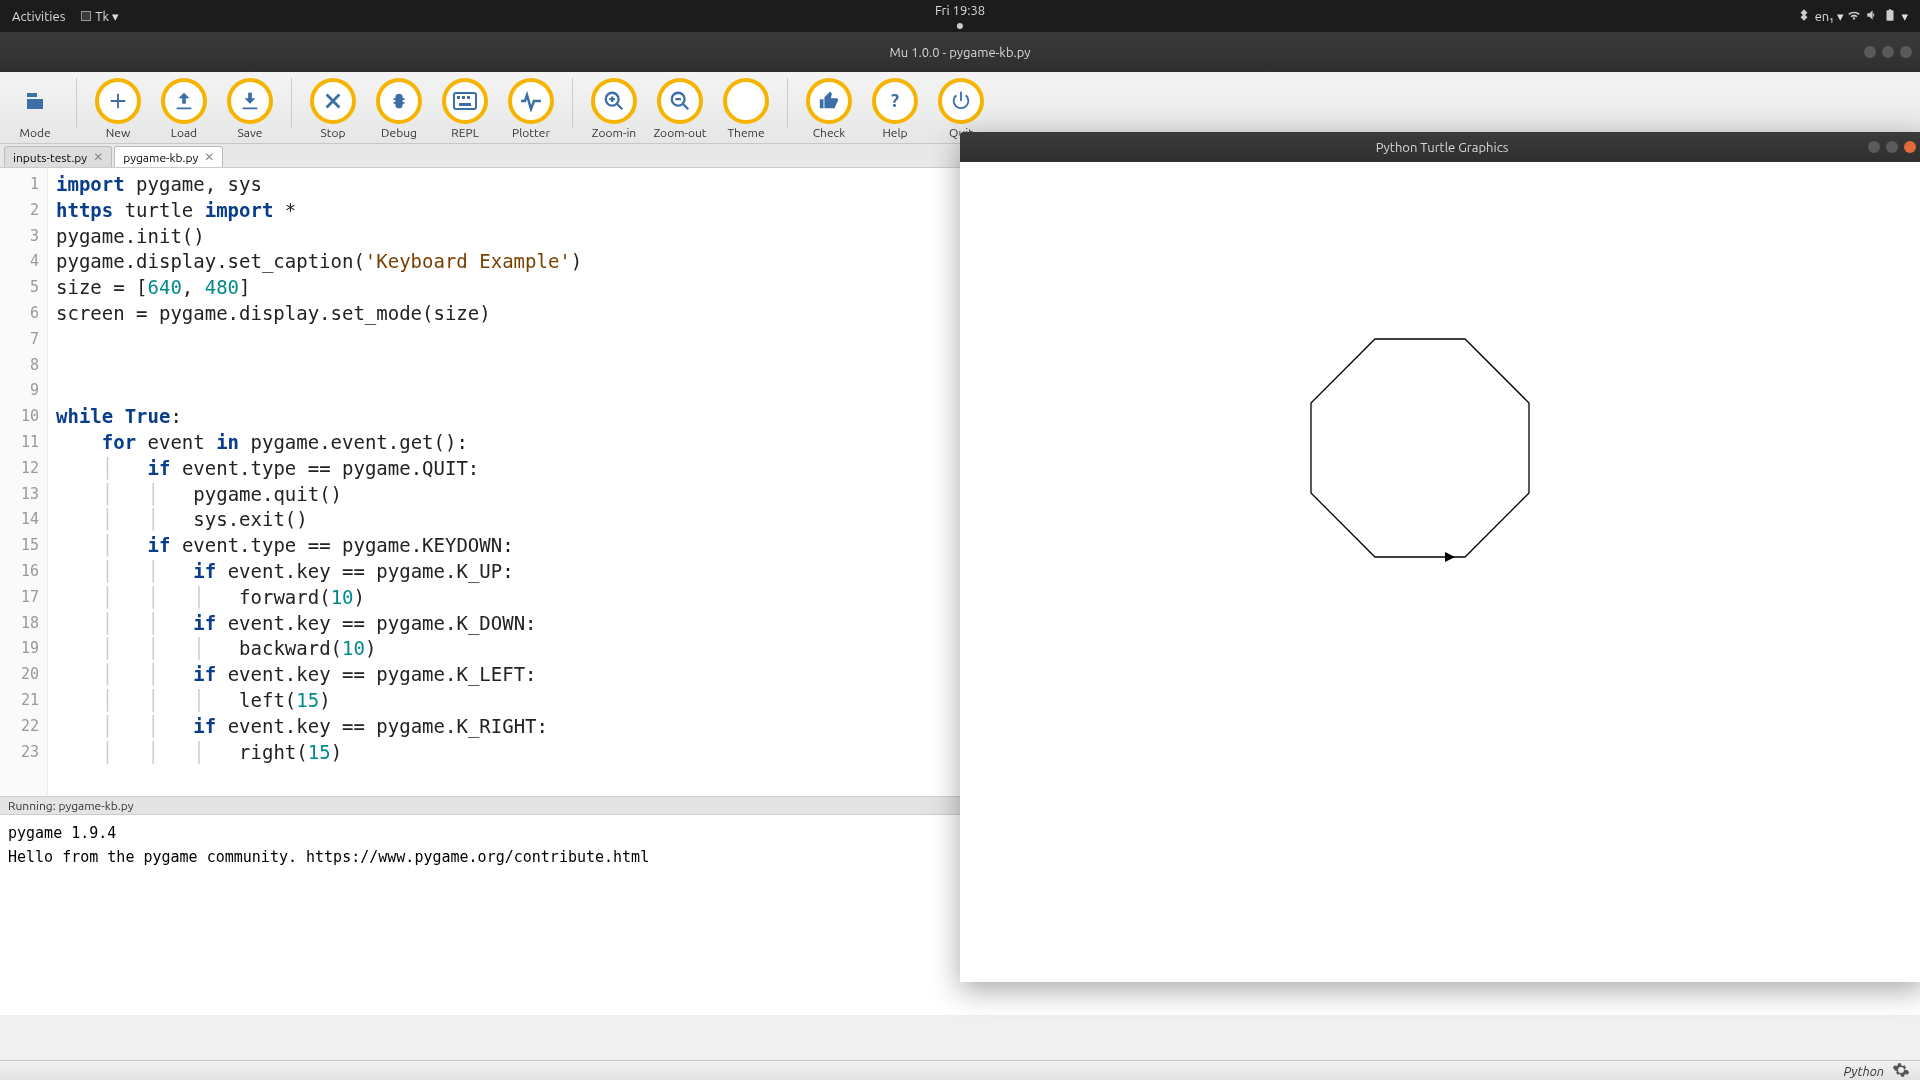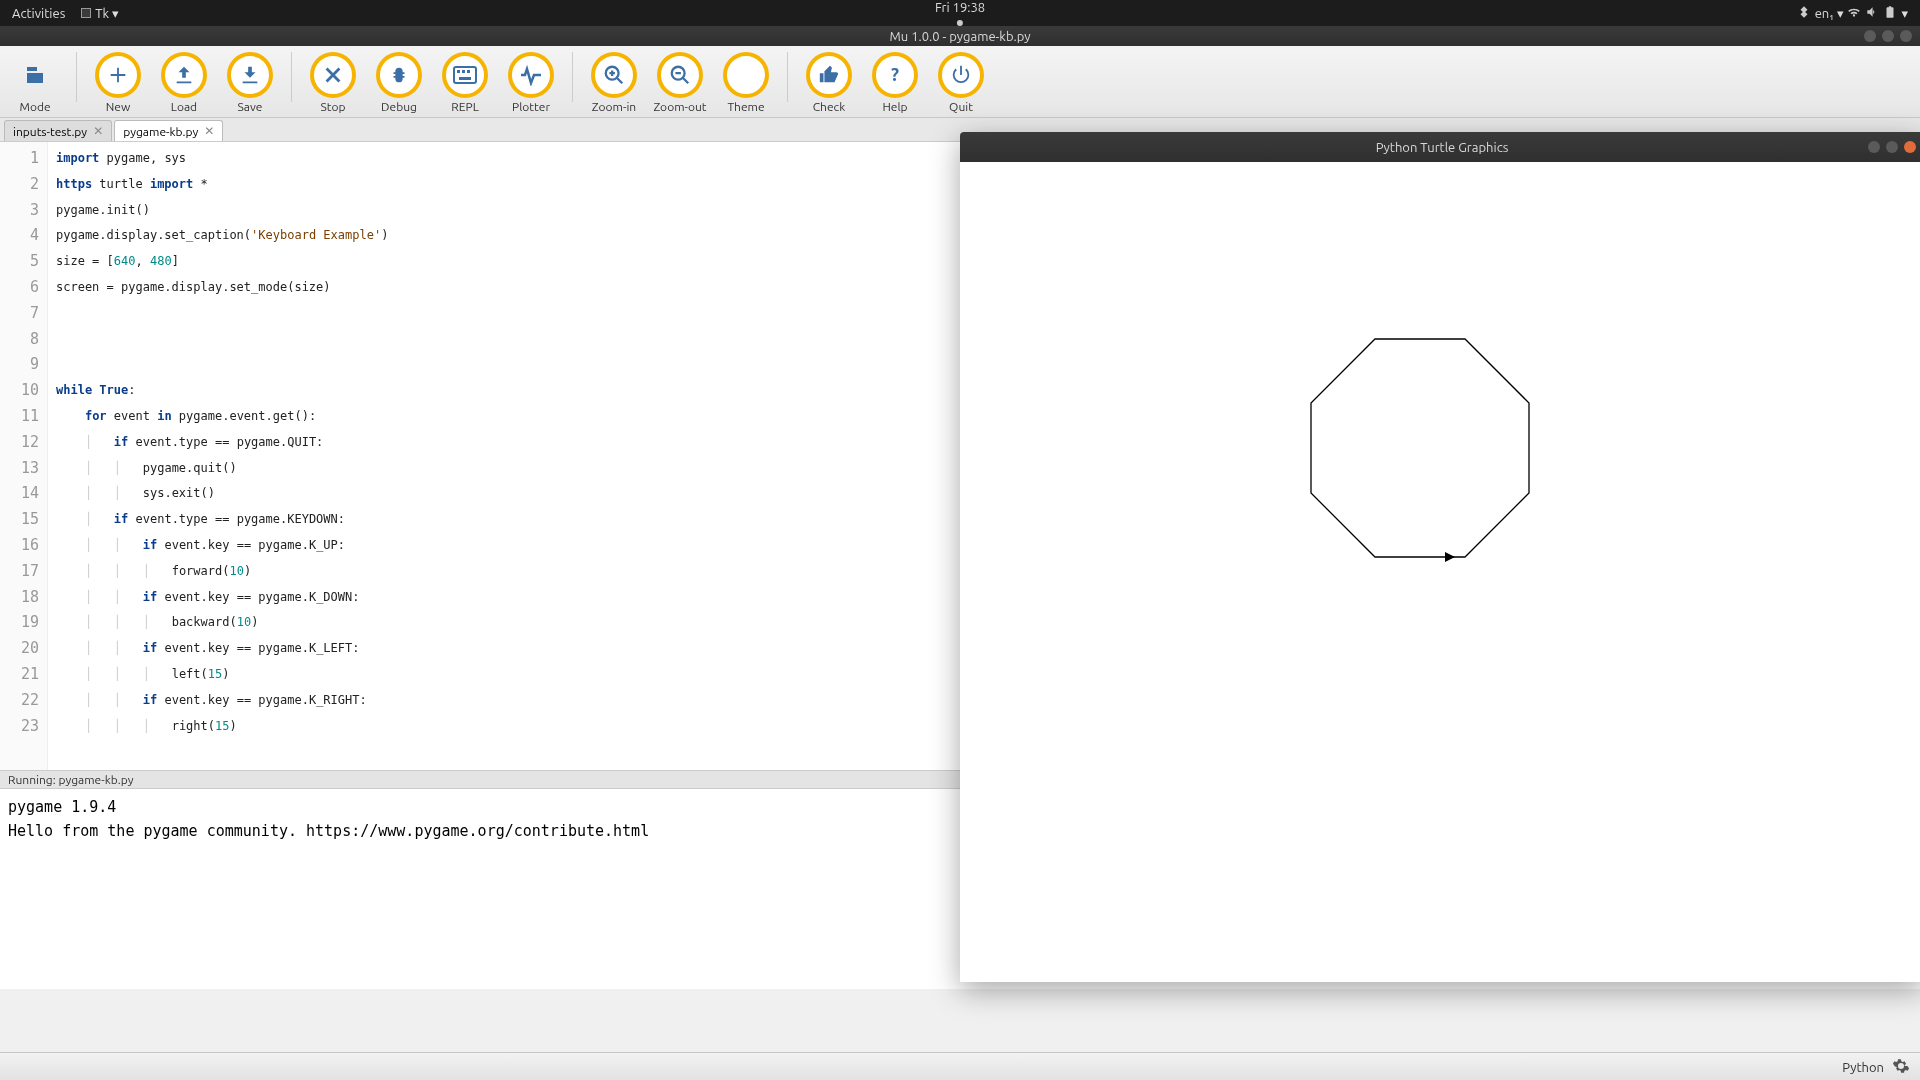--- a/index.html
+++ b/index.html
@@ -7,37 +7,37 @@
   font-family: "Ubuntu", "DejaVu Sans", sans-serif;
   font-size: 13px;
   background: #f0f0f0;
   width: 1920px;
   height: 1080px;
   overflow: hidden;
   position: relative;
 }
 
 .topbar {
-  height: 26px;
+  height: 32px;
   background: #1c1c1c;
   color: #dcdcdc;
   display: flex;
   align-items: center;
   padding: 0 12px;
   font-size: 13px;
 }
 .topbar .left { display: flex; gap: 16px; align-items: center; }
 .topbar .center { position: absolute; left: 50%; transform: translateX(-50%); display:flex; align-items:center; gap:6px;flex-direction:column;}
 .topbar .right { margin-left: auto; display: flex; gap: 4px; align-items: center; }
 .topbar .tk-box { width: 10px; height: 10px; border: 1px solid #999; display: inline-block; margin-right:4px; background:#3b3b3b;}
 .topbar .dot { width:6px; height:6px; border-radius:50%; background:#ccc; display:inline-block;}
 .topbar svg { fill:#ccc; }
 
 .winbar {
-  height: 20px;
+  height: 40px;
   background: linear-gradient(#3a3a3a,#2f2f2f);
   color: #d8d8d8;
   display: flex;
   align-items: center;
   justify-content: center;
   font-size: 13px;
   position: relative;
 }
 .winbar .win-controls { position:absolute; right:8px; display:flex; gap:6px;}
 .win-dot { width:12px; height:12px; border-radius:50%; background:#5a5a5a; }
@@ -105,21 +105,21 @@
   color:#999;
   font-family: "DejaVu Sans Mono", monospace;
   font-size: 15px;
   background:#fafafa;
   border-right:1px solid #eee;
   line-height: 25.8px;
 }
 .code {
   padding: 4px 0 0 8px;
   font-family: "DejaVu Sans Mono", monospace;
-  font-size: 12px;
+  font-size: 19px;
   line-height: 25.8px;
   white-space: pre;
   color:#222;
 }
 .kw { color:#0a3d8c; font-weight:600;}
 .num { color:#008a8a; }
 .str { color:#7a3f00; }
 .guide { color:#ccc; }
 
 .status-run {
@@ -136,29 +136,30 @@
   font-size: 15px;
   padding: 6px 8px;
   background:#fff;
   height: 200px;
   line-height:24px;
 }
 
 .bottombar {
   position:absolute;
   bottom:0; left:0; right:0;
-  height:28px;
+  height:20px;
   background:linear-gradient(#f2f2f2,#e2e2e2);
   border-top:1px solid #c5c5c5;
   display:flex;
   align-items:center;
   justify-content:flex-end;
   padding-right:10px;
   color:#333;
   gap:8px;
+  font-style:italic;
 }
 
 .turtle-window {
   position:absolute;
   top: 132px;
   left: 960px;
   width: 964px;
   height: 850px;
   box-shadow: 0 8px 30px rgba(0,0,0,0.35);
   border-radius:4px 4px 0 0;

